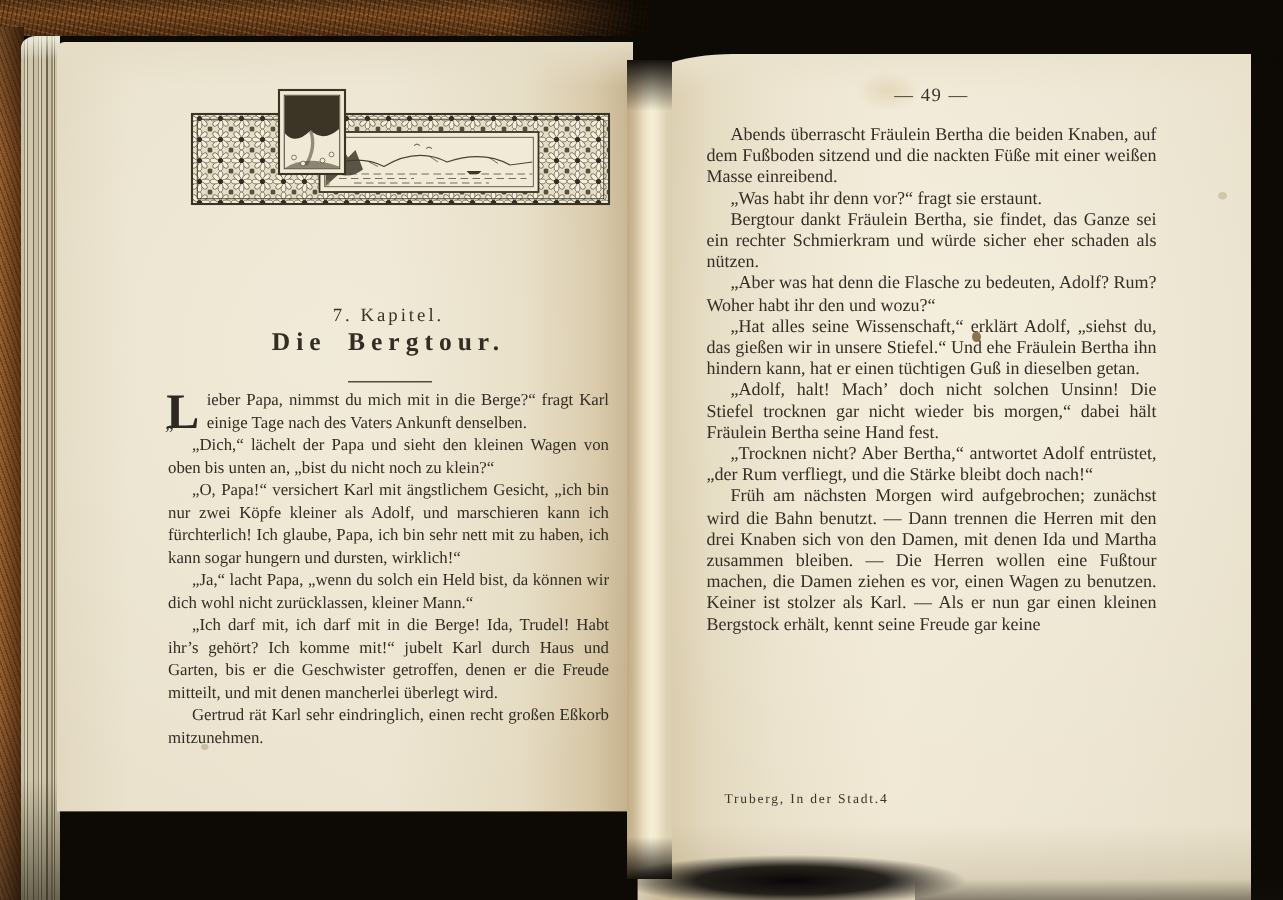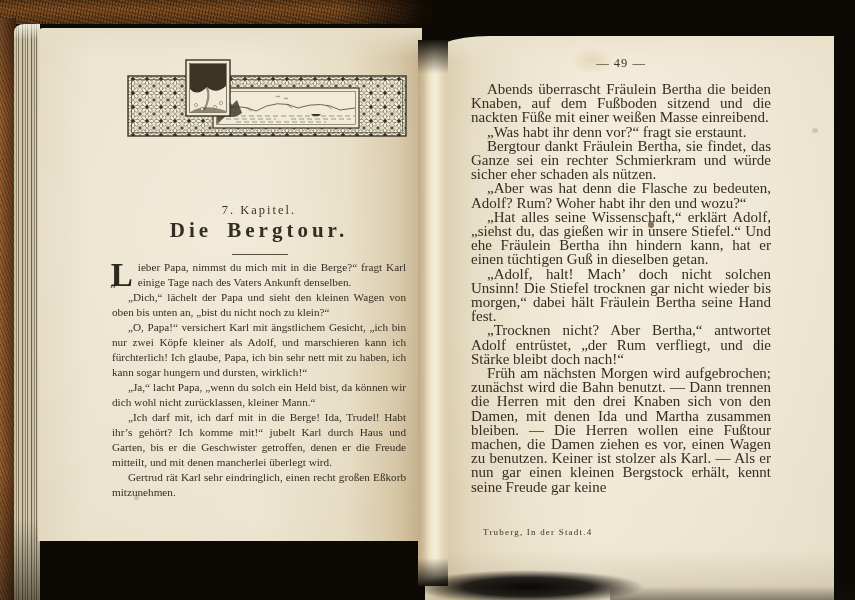--- a/index.html
+++ b/index.html
@@ -63,35 +63,35 @@
   .stain.s2{left:648px;top:221px;width:6px;height:7px;background:#6a4a20;opacity:.75;}
   .stain.s3{left:178px;top:92px;width:4px;height:4px;background:#8a7a55;opacity:.5;}
   .stain.s4{left:96px;top:468px;width:5px;height:4px;background:#9a8a62;opacity:.4;}
   .stain.s5{left:812px;top:128px;width:6px;height:5px;background:#a08e5e;opacity:.35;}
 
   
   .ornament{position:absolute;left:88px;top:30px;}
   .chapter-label{position:absolute;left:74px;top:175px;width:294px;text-align:center;
     font-size:12.5px;letter-spacing:2px;color:#3a332a;}
   .chapter-title{position:absolute;left:74px;top:190px;width:294px;text-align:center;
-    font-size:21px;font-weight:bold;letter-spacing:4px;word-spacing:6px;color:#332d24;}
+    font-size:17px;font-weight:bold;letter-spacing:4px;word-spacing:6px;color:#332d24;}
   .title-rule{position:absolute;left:194px;top:226px;width:56px;border-top:1px solid #554c3c;}
 
   .body-text{position:absolute;text-align:justify;}
   .body-text p{margin:0;text-indent:16px;}
   .left-body{left:74px;top:232px;width:294px;font-size:11.2px;line-height:15px;}
   .left-body p.has-dropcap{text-indent:0;}
   .dropcap{float:left;font-size:33px;line-height:29px;font-weight:bold;
     margin:1px 5px 0 -6px;color:#2e2920;}
   .lead-quote{float:left;font-size:13px;margin:14px 1px 0 -2px;}
 
   
   .page-number-header{position:absolute;left:46px;top:20px;width:300px;text-align:center;
     font-size:12.5px;letter-spacing:1px;color:#3a332a;}
-  .right-body{left:46px;top:46px;width:300px;font-size:15px;line-height:14.2px;}
+  .right-body{left:46px;top:46px;width:300px;font-size:12px;line-height:14.2px;}
   .page-footer{position:absolute;left:58px;top:491px;width:288px;font-size:9px;
     color:#3a332a;display:flex;justify-content:flex-start;}
   .page-footer .sig{padding-right:42px;}
   .footer-title{letter-spacing:1.2px;}
 </style>
 </head>
 <body>
 
 <div class="scene">
 

